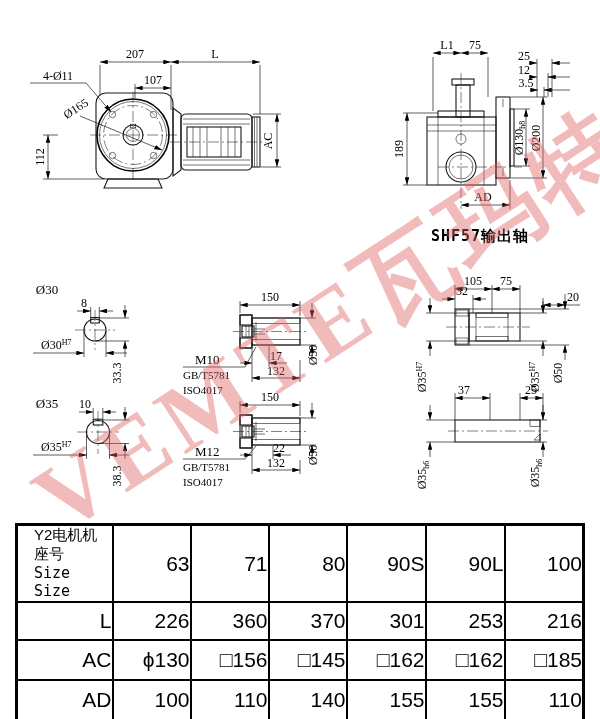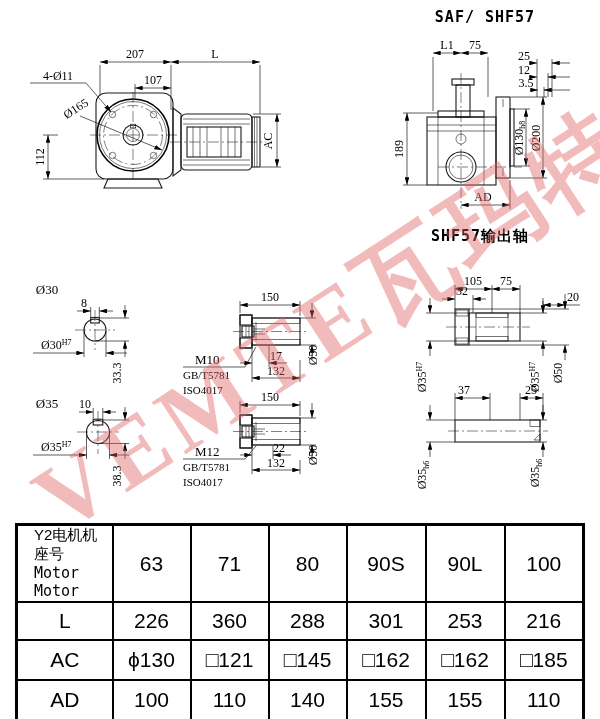--- a/index.html
+++ b/index.html
@@ -21,21 +21,21 @@
   .sup{font-size:8px;}
   
   #watermark{position:absolute;left:10px;top:455px;transform:rotate(-33deg);
              transform-origin:0 0;font-size:95px;font-weight:bold;white-space:nowrap;
              color:#e06060;opacity:0.42;letter-spacing:7px;pointer-events:none;
              font-family:"Liberation Serif",serif;z-index:50;}
   
   #spec-table{position:absolute;left:15px;top:523px;border-collapse:collapse;
               border:3px solid #000;table-layout:fixed;width:567px;
               font-family:"Liberation Sans",sans-serif;}
-  #spec-table td{border:2px solid #000;text-align:center;vertical-align:middle;
+  #spec-table td{border:2px solid #000;text-align:right;vertical-align:middle;
                  font-size:21px;padding:0;overflow:hidden;}
   #spec-table .hcell{text-align:left;padding-left:16px;}
   #spec-table .cn{font-size:15px;line-height:1.25;}
   #spec-table .en{font-family:"DejaVu Sans Mono",monospace;font-size:15px;line-height:1.25;}
 </style>
 </head>
 <body>
 
 <div id="page">
 
@@ -109,21 +109,20 @@
     </g>
     <text x="125" y="18" class="dt" text-anchor="middle">207</text>
     <text x="205" y="18" class="dt" text-anchor="middle">L</text>
     <text x="48" y="40" class="dt" text-anchor="middle">4-Ø11</text>
     <text x="143" y="44" class="dt" text-anchor="middle">107</text>
     <text transform="translate(68,72) rotate(-33)" class="dt" text-anchor="middle">Ø165</text>
     <text transform="translate(34,117) rotate(-90)" class="dt" text-anchor="middle">112</text>
     <text transform="translate(262,101) rotate(-90)" class="dt" text-anchor="middle">AC</text>
   </svg>
 
-  <div class="title" style="left:380px;top:8px;width:210px">SAF/ SHF57</div>
 
   <svg class="panel" style="left:380px;top:35px" width="210" height="185" viewBox="0 0 210 185">
     <defs>
       <marker id="arrB" viewBox="0 0 10 6" refX="10" refY="3" markerWidth="11" markerHeight="7" orient="auto-start-reverse">
           <path d="M0,0 L10,3 L0,6 z" fill="#000"></path>
         </marker>
     </defs>
     <g>
       <rect x="72" y="44" width="22" height="6" class="ln"></rect>
       <rect x="76" y="50" width="14" height="32" class="ln"></rect>
@@ -425,42 +424,42 @@
         <col style="width:78px">
       <col style="width:78px">
         <col style="width:79px">
         <col style="width:79px">
         <col style="width:79px">
     </colgroup>
     <tbody>
         <tr style="height:54px">
       <td class="hcell">
         <div class="cn">Y2电机机座号</div>
-        <div class="en">Motor Motor</div>
+        <div class="en">Size Size</div>
       </td>
       <td>63</td>
       <td>71</td>
       <td>80</td>
       <td>90S</td>
       <td>90L</td>
       <td>100</td>
     </tr>
     <tr style="height:38px">
       <td>L</td>
       <td>226</td>
       <td>360</td>
-      <td>288</td>
+      <td>370</td>
       <td>301</td>
       <td>253</td>
       <td>216</td>
     </tr>
     <tr style="height:40px">
       <td>AC</td>
       <td>ϕ130</td>
-      <td>□121</td>
+      <td>□156</td>
       <td>□145</td>
       <td>□162</td>
       <td>□162</td>
       <td>□185</td>
     </tr>
     <tr style="height:40px">
       <td>AD</td>
       <td>100</td>
       <td>110</td>
       <td>140</td>

